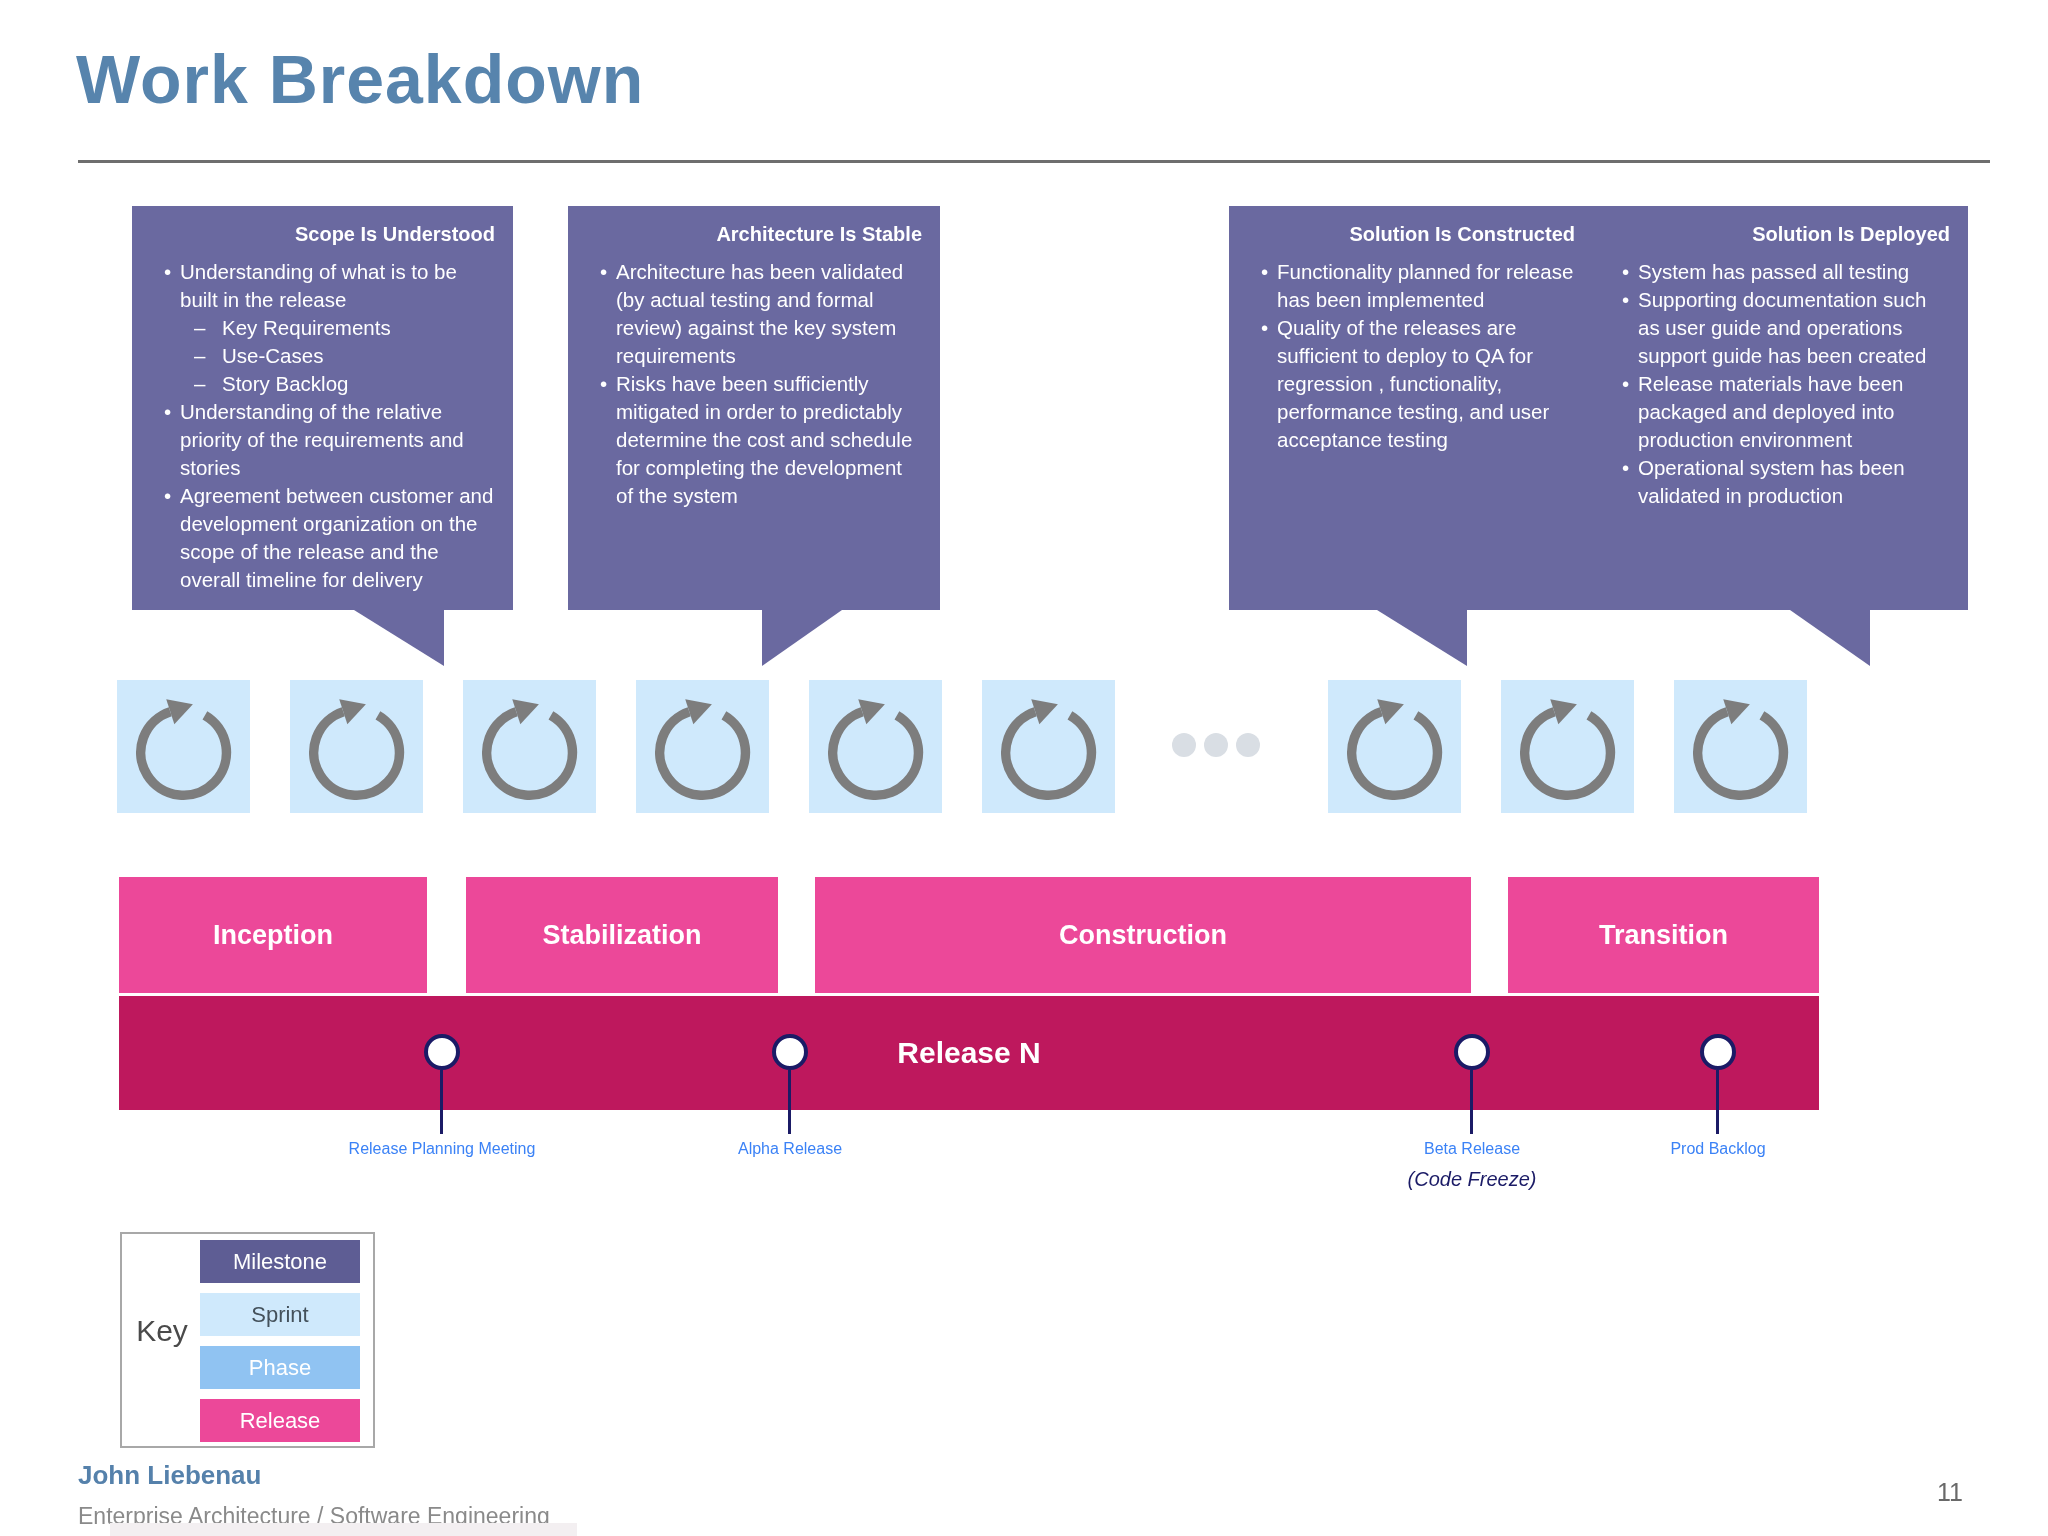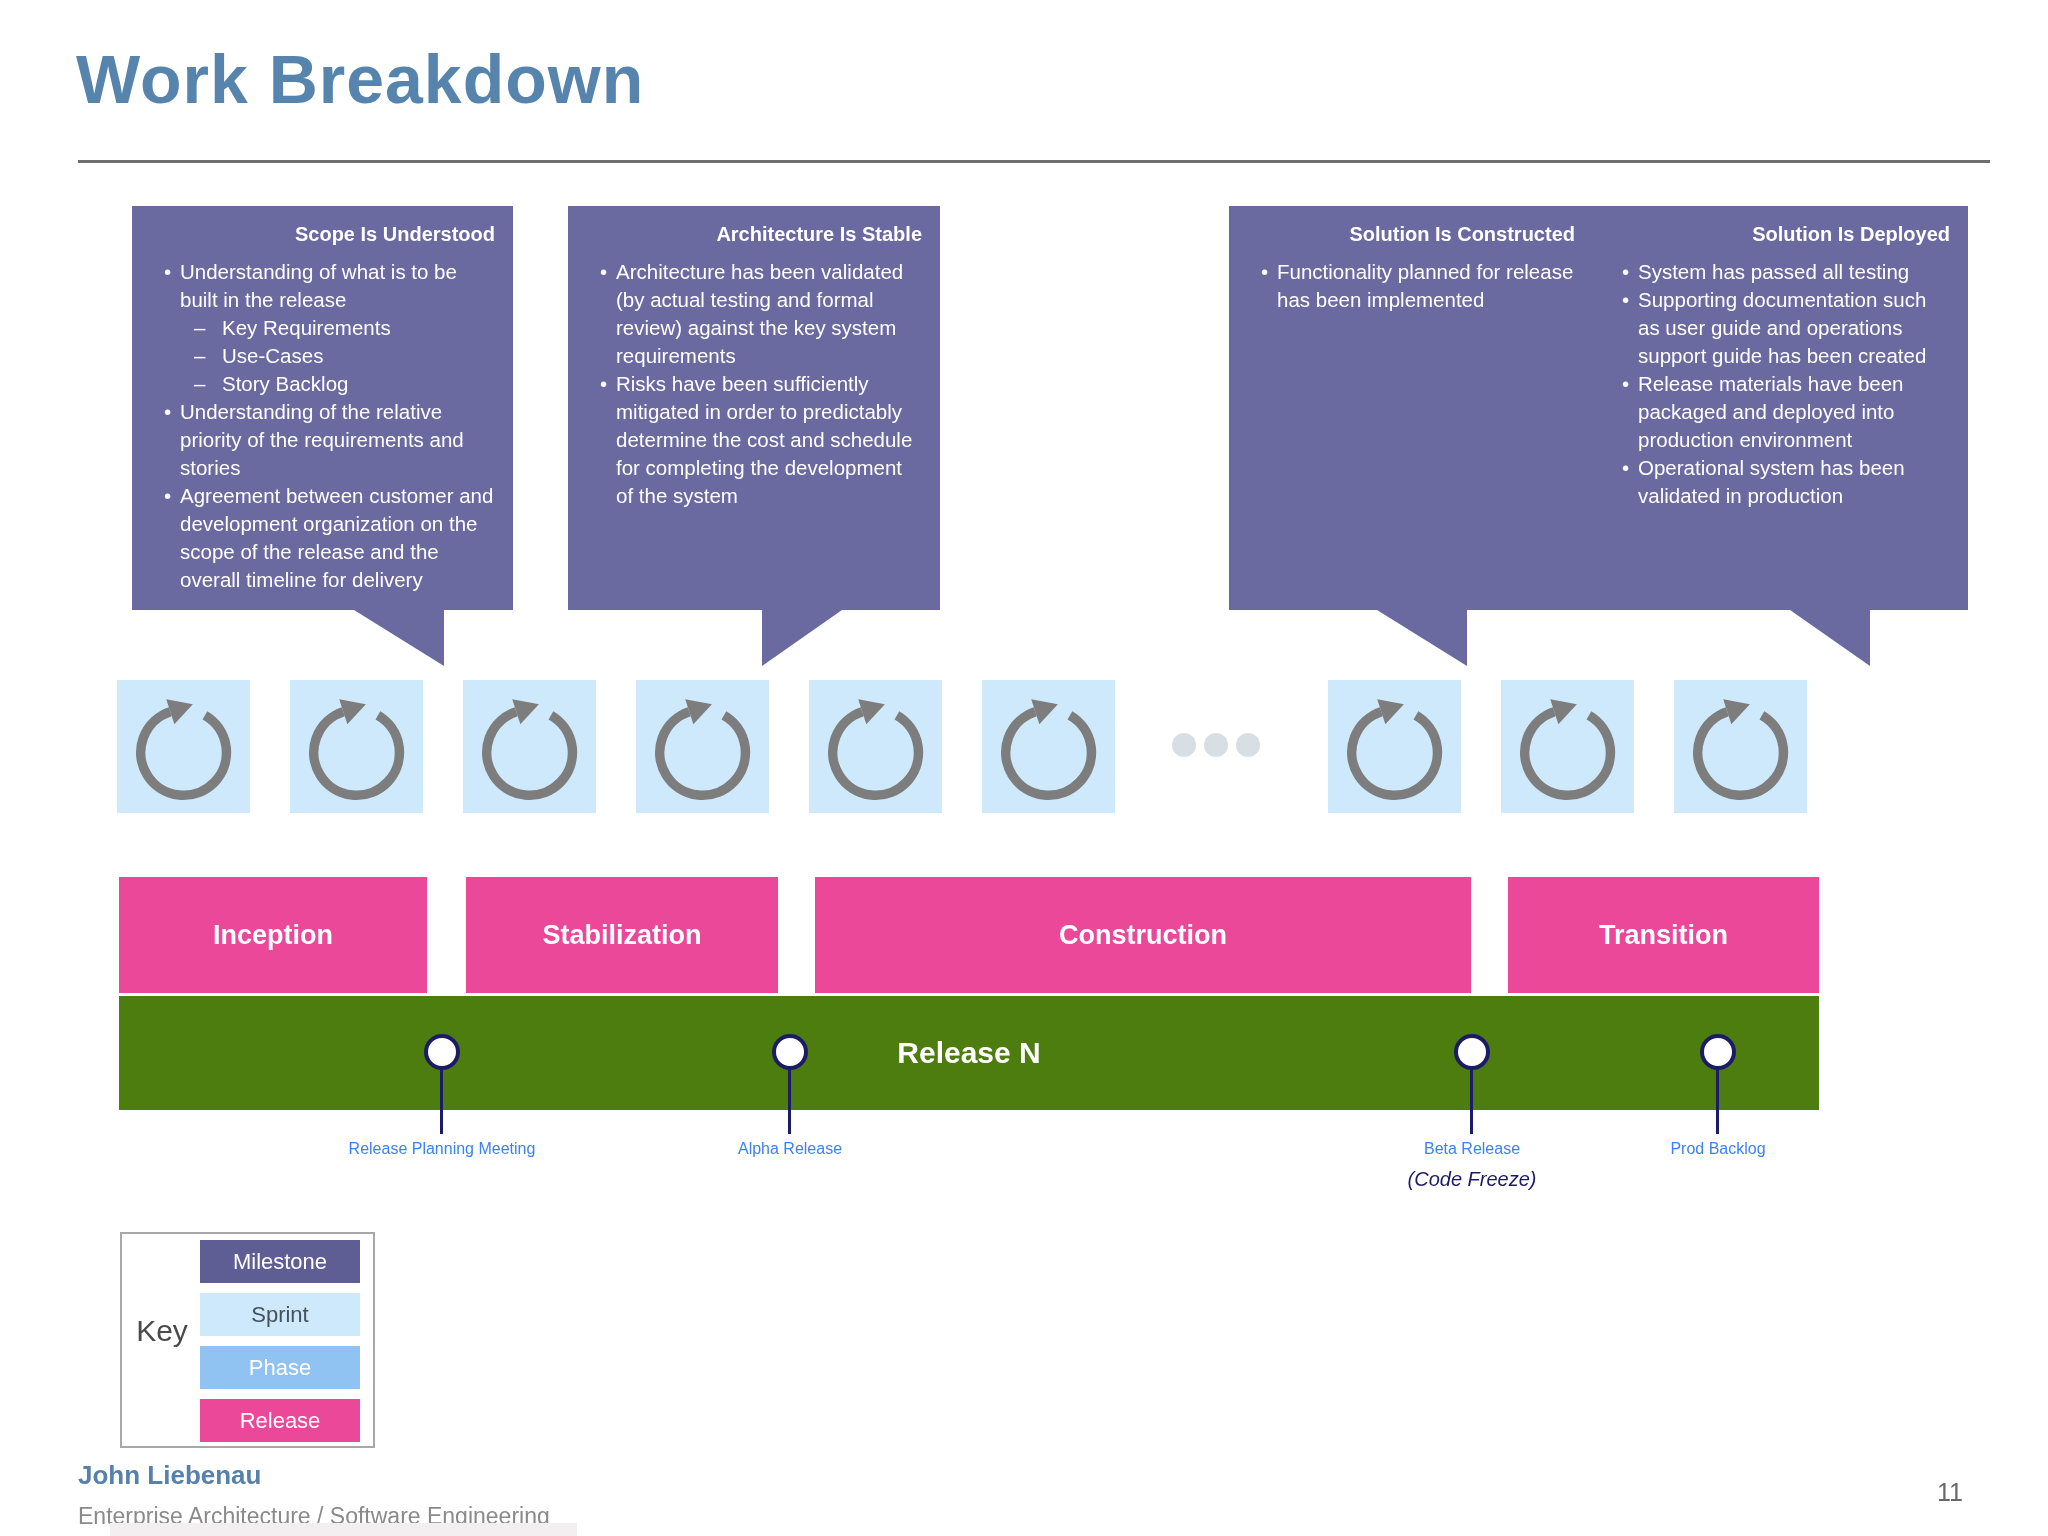--- a/index.html
+++ b/index.html
@@ -22,21 +22,21 @@
 
   
   .sprint-cell{position:absolute;top:680px;width:133px;height:133px;background:#cfe9fc;}
   .sprint-cell svg{position:absolute;left:7px;top:7px;width:119px;height:119px;}
   .dot{position:absolute;top:733px;width:24px;height:24px;border-radius:50%;background:#d9dee4;}
 
   
   .phase{position:absolute;top:845px;height:116px;background:#ec4899;color:#ffffff;font-size:27px;font-weight:bold;display:flex;align-items:center;justify-content:center;margin-top:32px;}
 
   
-  .release-bar{position:absolute;left:119px;top:996px;width:1700px;height:114px;background:#4d7c0f;color:#ffffff;display:flex;align-items:center;justify-content:center;font-size:30px;font-weight:bold;}
+  .release-bar{position:absolute;left:119px;top:996px;width:1700px;height:114px;background:#be185d;color:#ffffff;display:flex;align-items:center;justify-content:center;font-size:30px;font-weight:bold;}
   .ms-circle{position:absolute;top:1034px;width:36px;height:36px;box-sizing:border-box;border:4px solid #1b1b66;border-radius:50%;background:#ffffff;}
   .ms-stem{position:absolute;top:1070px;width:3px;height:64px;background:#1b1b66;}
   .ms-label{position:absolute;top:1140px;width:340px;text-align:center;font-size:16px;color:#3b82f6;}
   .ms-sublabel{position:absolute;top:1168px;width:340px;text-align:center;font-size:20px;color:#1b1b66;}
 
   
   .key-box{position:absolute;left:120px;top:1232px;width:255px;height:216px;box-sizing:border-box;border:2px solid #a8a8a8;background:#ffffff;}
   .key-label{position:absolute;left:124px;top:1314px;width:76px;text-align:center;font-size:30px;color:#4a4a4a;}
   .key-bar{position:absolute;left:200px;width:160px;height:43px;display:flex;align-items:center;justify-content:center;font-size:22px;color:#ffffff;}
   .key-bar.dark-text{color:#44515b;}
@@ -76,20 +76,21 @@
   <div class="callout" style="left:568px;width:372px;">
     <div class="callout-title">Architecture Is Stable</div>
     <div class="bullet">Architecture has been validated (by actual testing and formal review) against the key system requirements</div>
     <div class="bullet">Risks have been sufficiently mitigated in order to predictably determine the cost and schedule for completing the development of the system</div>
   </div>
   <div class="tail tail-l" style="left:762px;width:80px;"></div>
 
   <div class="callout" style="left:1229px;width:364px;">
     <div class="callout-title">Solution Is Constructed</div>
     <div class="bullet">Functionality planned for release has been implemented</div>
+    <div class="bullet">Quality of the releases are sufficient to deploy to QA for regression , functionality, performance testing, and user acceptance testing</div>
   </div>
   <div class="tail tail-r" style="left:1377px;"></div>
 
   <div class="callout" style="left:1590px;width:378px;">
     <div class="callout-title">Solution Is Deployed</div>
     <div class="bullet">System has passed all testing</div>
     <div class="bullet">Supporting documentation such as user guide and operations support guide has been created</div>
     <div class="bullet">Release materials have been packaged and deployed into production environment</div>
     <div class="bullet">Operational system has been validated in production</div>
   </div>

